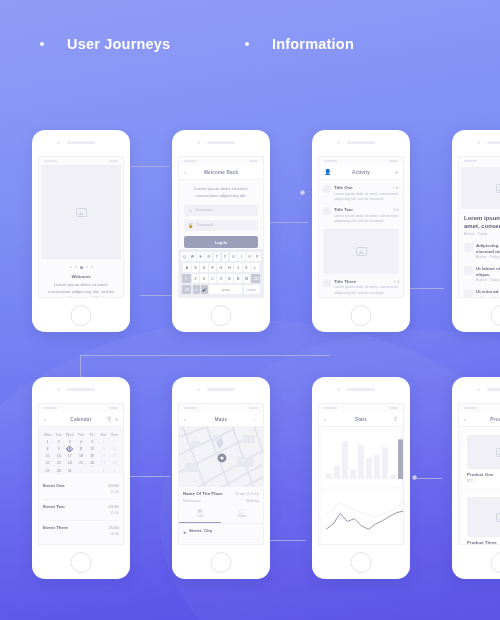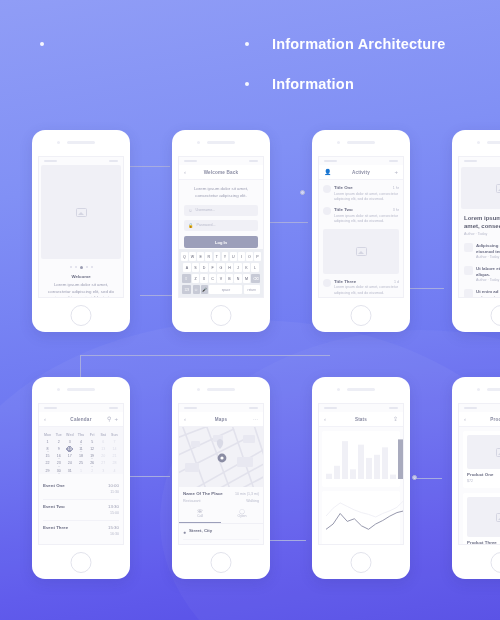--- a/index.html
+++ b/index.html
@@ -114,27 +114,24 @@
 </head>
 <body>
 
 <div class="bg-swoosh"></div>
 <div class="bg-swoosh2"></div>
 
 <div class="header">
   <div class="bullet-col c1">
     <div class="bullet-row">
       <span class="dot"></span>
+      <span class="bullet-label">User Journeys</span>
     </div>
   </div>
   <div class="bullet-col c2">
-    <div class="bullet-row">
-      <span class="dot"></span>
-      <span class="bullet-label">Information Architecture</span>
-    </div>
     <div class="bullet-row">
       <span class="dot"></span>
       <span class="bullet-label">Information</span>
     </div>
   </div>
 </div>
 
 <div class="conn">
   <div class="conn-line" style="left:118px;top:166px;width:52px;height:1px;"></div>
   <div class="conn-dot" style="left:110px;top:163px;"></div>

